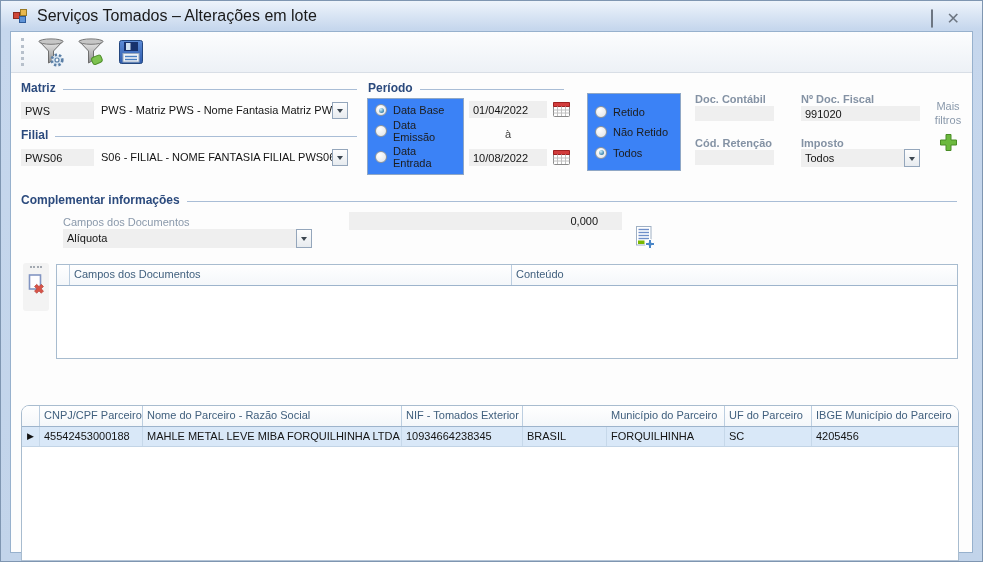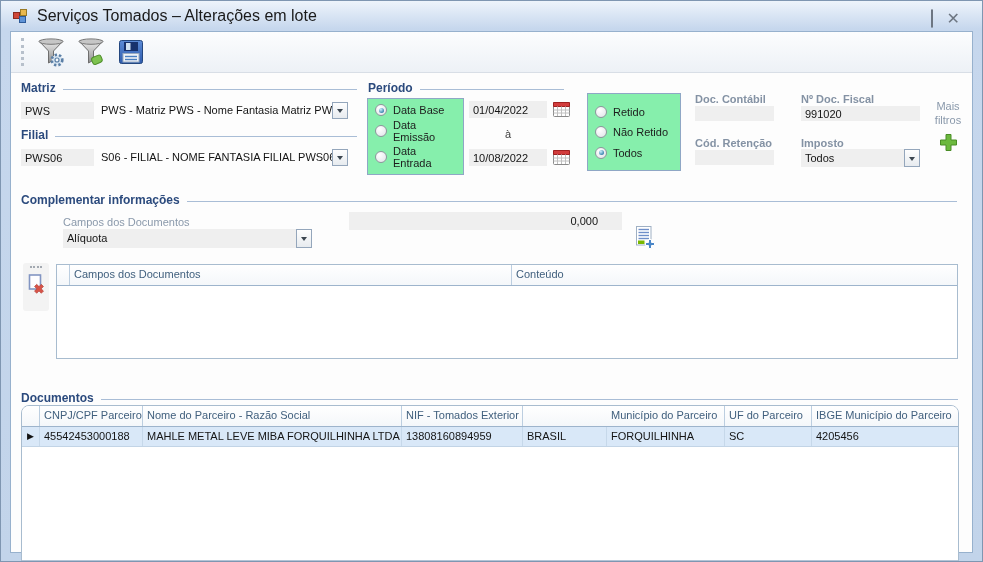--- a/index.html
+++ b/index.html
@@ -44,21 +44,21 @@
   .lblg { position:absolute; font-size:11px; color:#8a99ab; white-space:nowrap; }
   .lblg.b { font-weight:bold; color:#8492a4; }
   .combo-flat { position:absolute; font-size:11px; color:#141414; }
   .combo-flat .txt { position:absolute; left:0; top:2px; white-space:nowrap; }
   .dd-btn { position:absolute; right:0; top:0; width:16px; height:17px;
     background:linear-gradient(#fefefe,#e7ebef); border:1px solid #94a6bb;
     display:flex; align-items:center; justify-content:center; cursor:pointer; }
   .dd-btn::after { content:''; border:3.5px solid transparent; border-top:4px solid #3c4650; margin-top:4px; }
   .combo-gray { position:absolute; background:#efefef; font-size:11px; color:#141414; }
   .combo-gray .txt { position:absolute; left:4px; top:3px; white-space:nowrap; }
-  .gbox { position:absolute; border:1px solid #8fa7c5; background:#86efac;
+  .gbox { position:absolute; border:1px solid #8fa7c5; background:#3b82f6;
     display:flex; flex-direction:column; justify-content:space-evenly; padding:3px 7px; }
   .radio-row { display:flex; align-items:center; gap:6px; font-size:11px; color:#1c1c1c; cursor:pointer; }
   .rb { position:relative; width:12px; height:12px; border-radius:50%; flex:0 0 auto;
     border:1px solid #8e959c; background:radial-gradient(circle at 35% 30%, #ffffff, #dfe3e7); }
   .rb.on::after { content:''; position:absolute; inset:2.5px; border-radius:50%;
     background:radial-gradient(circle at 35% 30%, #bde4f5 10%, #2f7ca8 78%); }
 
   
   .grid { position:absolute; border:1px solid #a8bccf; background:#fff;
     display:flex; flex-direction:column; overflow:hidden; }
@@ -286,41 +286,38 @@
 
       <div class="grid" style="left:45px;top:191px;width:902px;height:95px;">
         <div class="g-hdr">
           <div class="g-sel" style="width:13px;"></div>
           <div class="g-hc" style="width:442px;">Campos dos Documentos</div>
           <div class="g-hc" style="flex:1;border-right:none;">Conteúdo</div>
         </div>
         <div class="g-body"></div>
       </div>
 
-      <div class="sec-hdr" style="left:10px;top:318px;width:937px;">
-        <span>Documentos</span>
-      </div>
       <div class="grid" style="left:10px;top:332px;width:938px;height:172px;border-radius:8px;">
         <div class="g-hdr">
           <div class="g-sel"></div>
           <div class="g-hc" style="width:103px;">CNPJ/CPF Parceiro</div>
           <div class="g-hc" style="width:259px;">Nome do Parceiro - Razão Social</div>
           <div class="g-hc" style="width:121px;">NIF - Tomados Exterior</div>
           <div class="g-hc" style="width:84px;margin-top:45px;">Nome do País</div>
           <div class="g-hc" style="width:118px;">Município do Parceiro</div>
           <div class="g-hc" style="width:87px;">UF do Parceiro</div>
           <div class="g-hc" style="flex:1;border-right:none;">IBGE Município do Parceiro</div>
         </div>
         <div class="g-row">
           <div class="g-sel" style="border-right:1px solid #c6d8ea;">
             <span class="sel-arrow">▶</span>
           </div>
           <div class="g-c" style="width:103px;">45542453000188</div>
           <div class="g-c" style="width:259px;">MAHLE METAL LEVE MIBA FORQUILHINHA LTDA</div>
-          <div class="g-c" style="width:121px;">13808160894959</div>
+          <div class="g-c" style="width:121px;">10934664238345</div>
           <div class="g-c" style="width:84px;">BRASIL</div>
           <div class="g-c" style="width:118px;">FORQUILHINHA</div>
           <div class="g-c" style="width:87px;">SC</div>
           <div class="g-c" style="flex:1;border-right:none;">4205456</div>
         </div>
         <div class="g-body"></div>
         <div class="hscroll">
           <span class="tri-l"></span>
           <span class="sb-thumb"></span>
           <span class="tri-r"></span>

